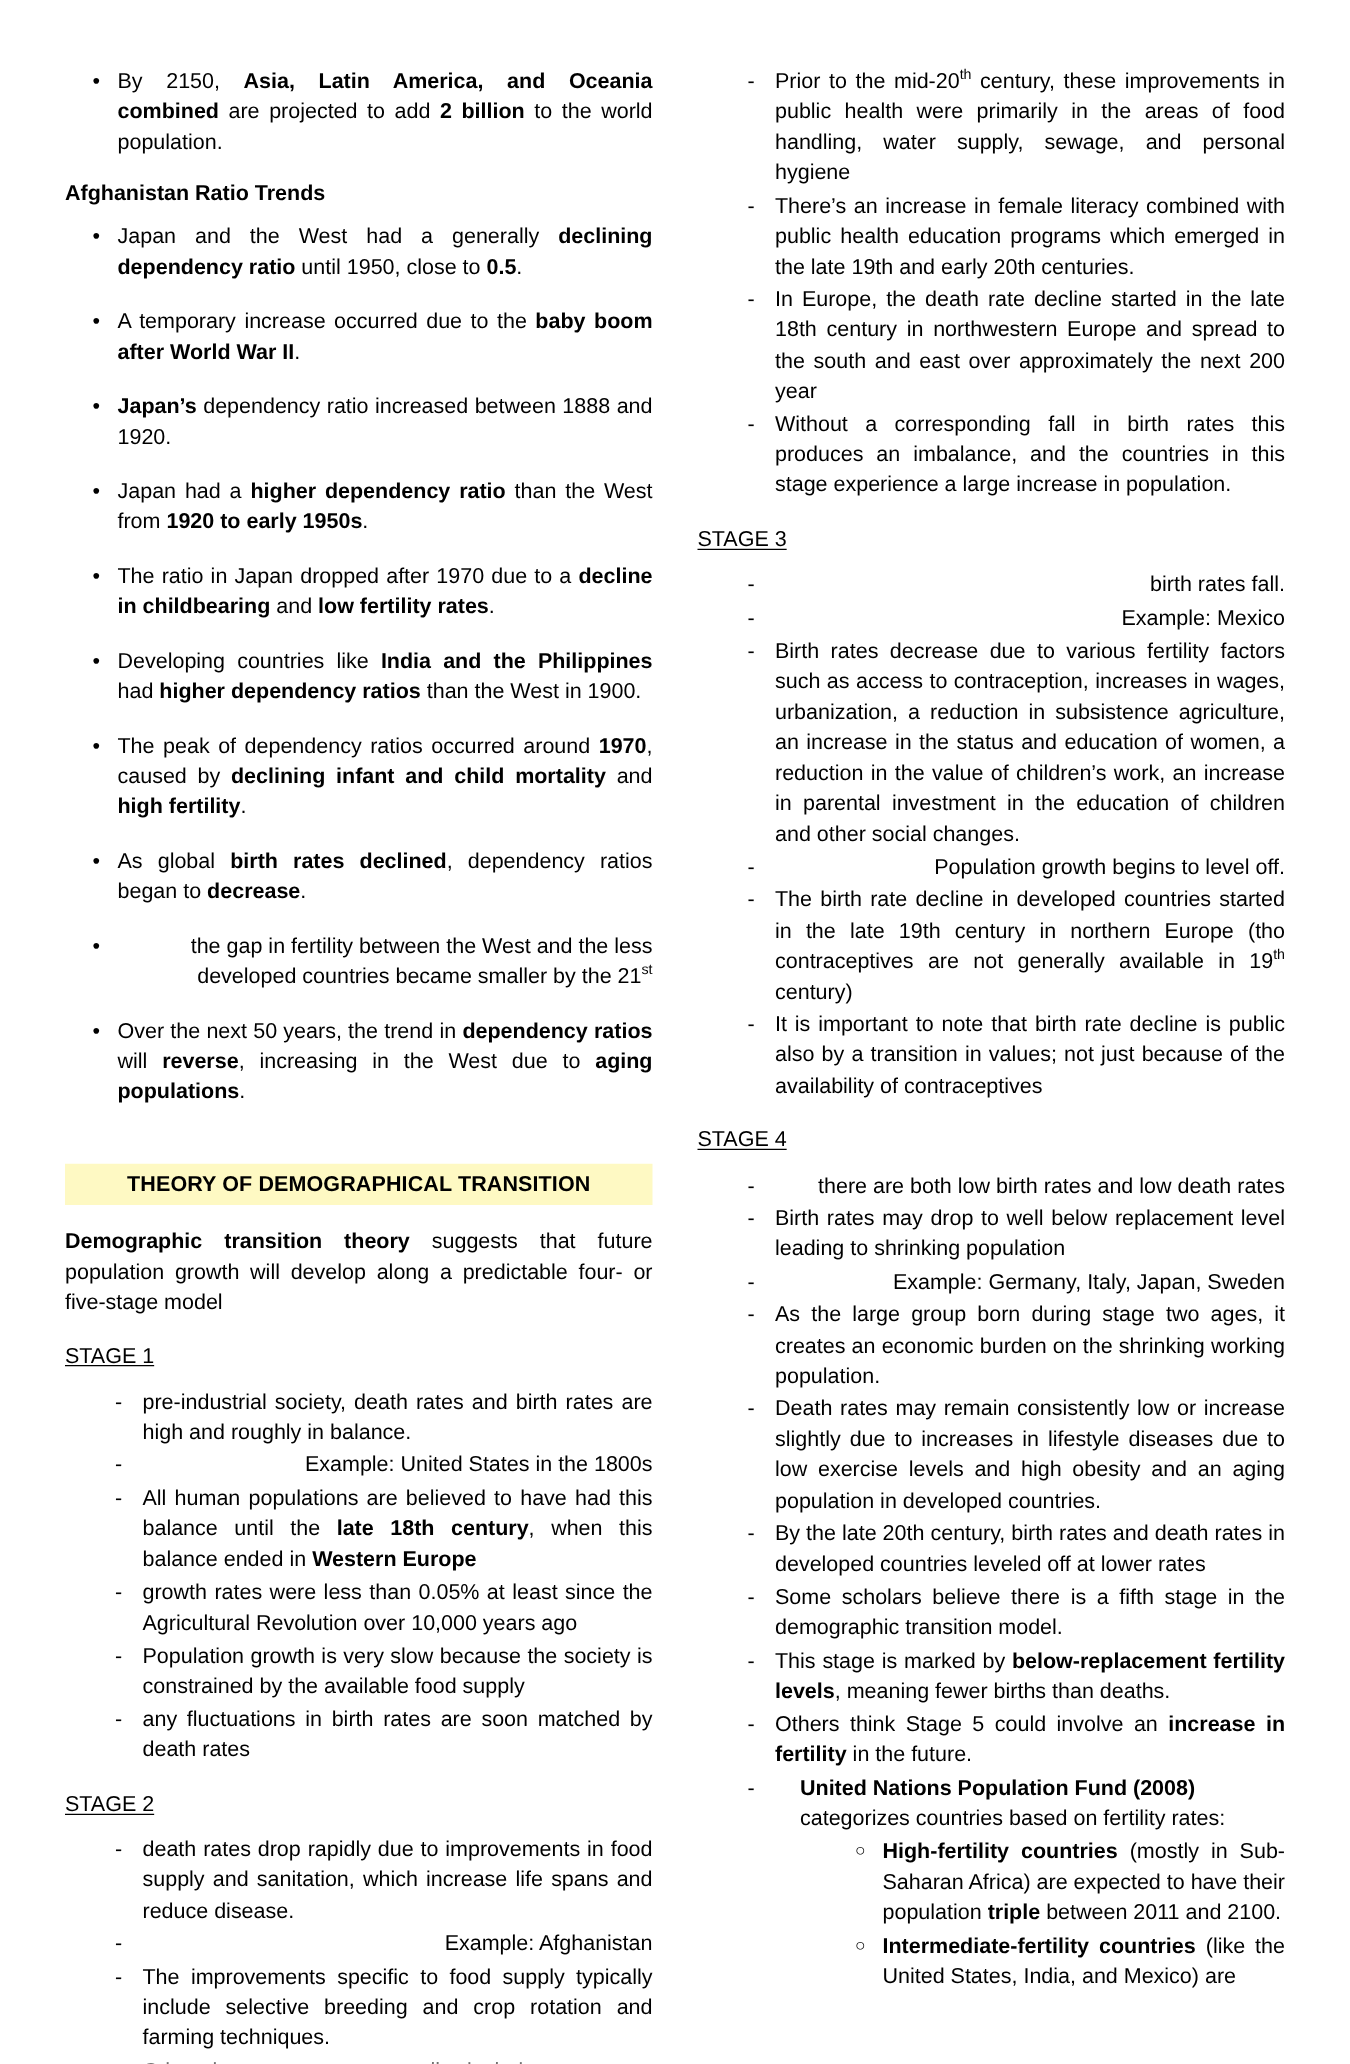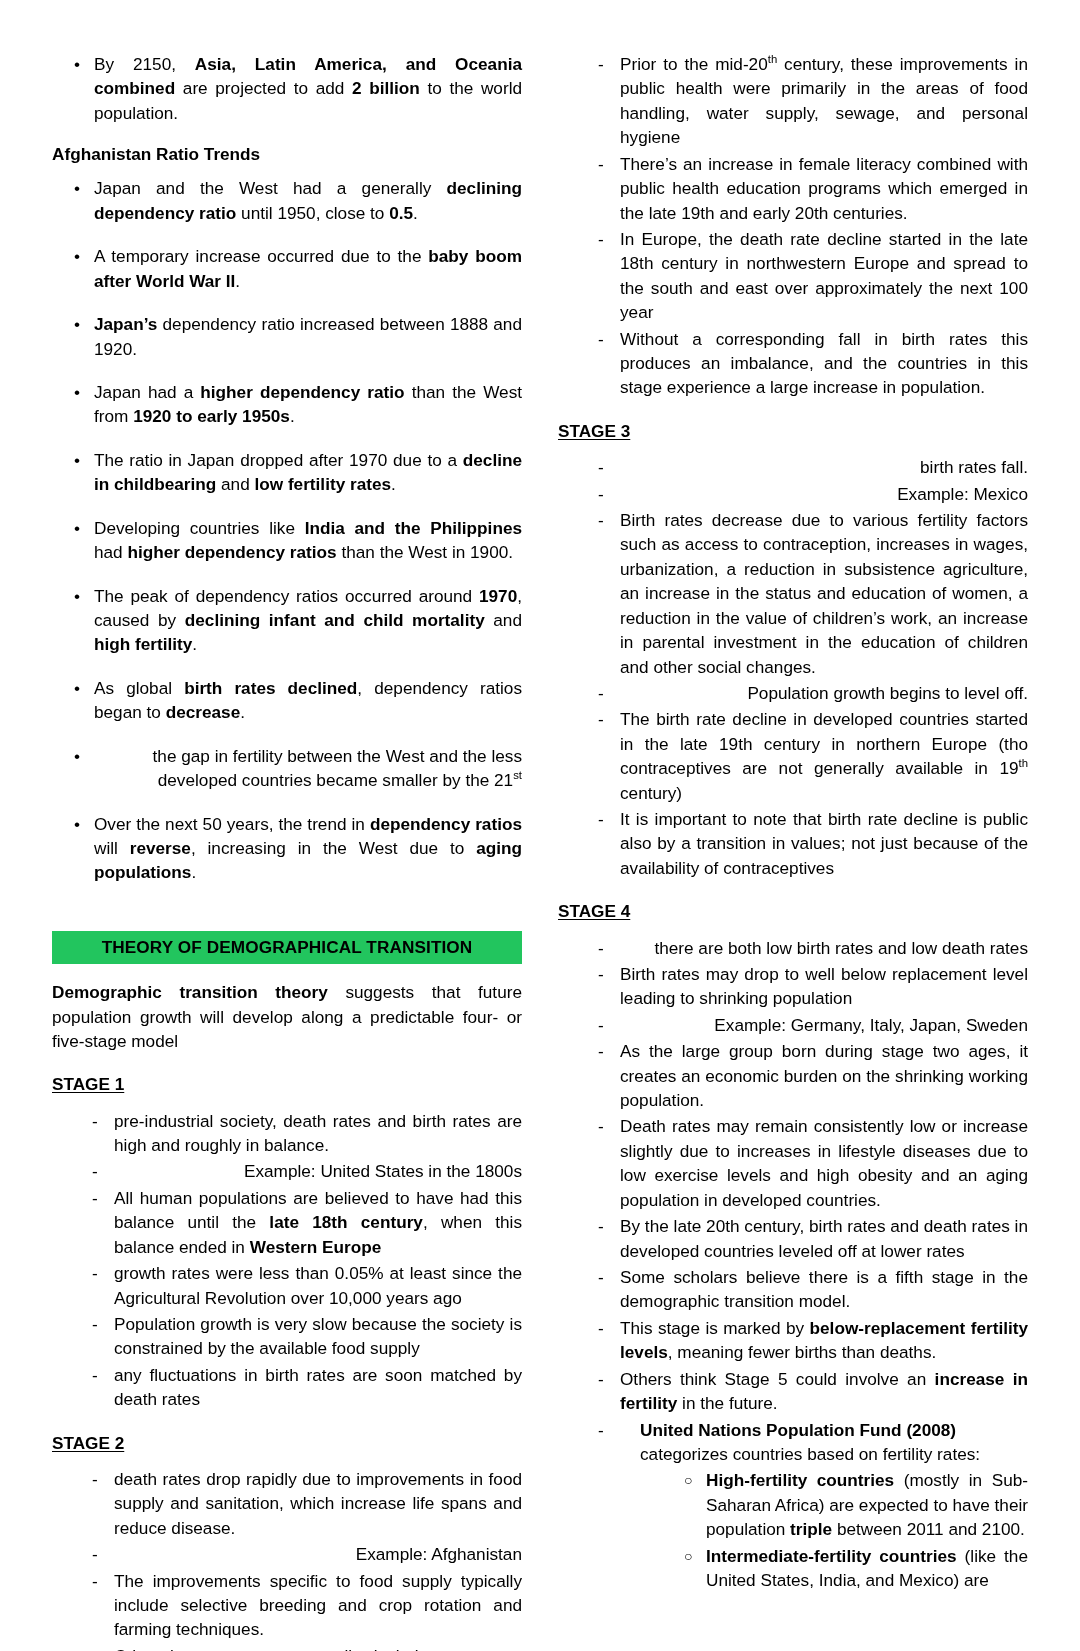--- a/index.html
+++ b/index.html
@@ -49,30 +49,30 @@
 
   
   .section-head {
     font-size: 17.2px;
     font-weight: bold;
     margin: 18px 0 10px 0;
     line-height: 1.35;
   }
   .stage-head {
     font-size: 17.2px;
-    font-weight: bold;
+    font-weight: normal;
     margin: 20px 0 12px 0;
     line-height: 1.35;
   }
   .stage-head span.u {
     text-decoration: underline;
     text-underline-offset: 2px;
   }
   .pink-head {
-    background: #22c55e;
+    background: #fef9c3;
     font-size: 17.2px;
     font-weight: bold;
     text-align: center;
     letter-spacing: 0.1px;
     padding: 5px 0 6px 0;
     margin: 0 0 16px 0;
     line-height: 1.3;
   }
   .spacer-lg { height: 46px; }
 
@@ -273,21 +273,21 @@
         <li>
           <span class="dash-mark">-</span>
           <span class="dash-text">Prior to the mid-20<sup>th</sup> century, these improvements in public health were primarily in the areas of food handling, water supply, sewage, and personal hygiene</span>
         </li>
         <li>
           <span class="dash-mark">-</span>
           <span class="dash-text">There’s an increase in female literacy combined with public health education programs which emerged in the late 19th and early 20th centuries.</span>
         </li>
         <li>
           <span class="dash-mark">-</span>
-          <span class="dash-text">In Europe, the death rate decline started in the late 18th century in northwestern Europe and spread to the south and east over approximately the next 100 year</span>
+          <span class="dash-text">In Europe, the death rate decline started in the late 18th century in northwestern Europe and spread to the south and east over approximately the next 200 year</span>
         </li>
         <li>
           <span class="dash-mark">-</span>
           <span class="dash-text">Without a corresponding fall in birth rates this produces an imbalance, and the countries in this stage experience a large increase in population.</span>
         </li>
       </ul>
 
       <div class="stage-head"><span class="u">STAGE 3</span></div>
 
       <ul class="dashes">

